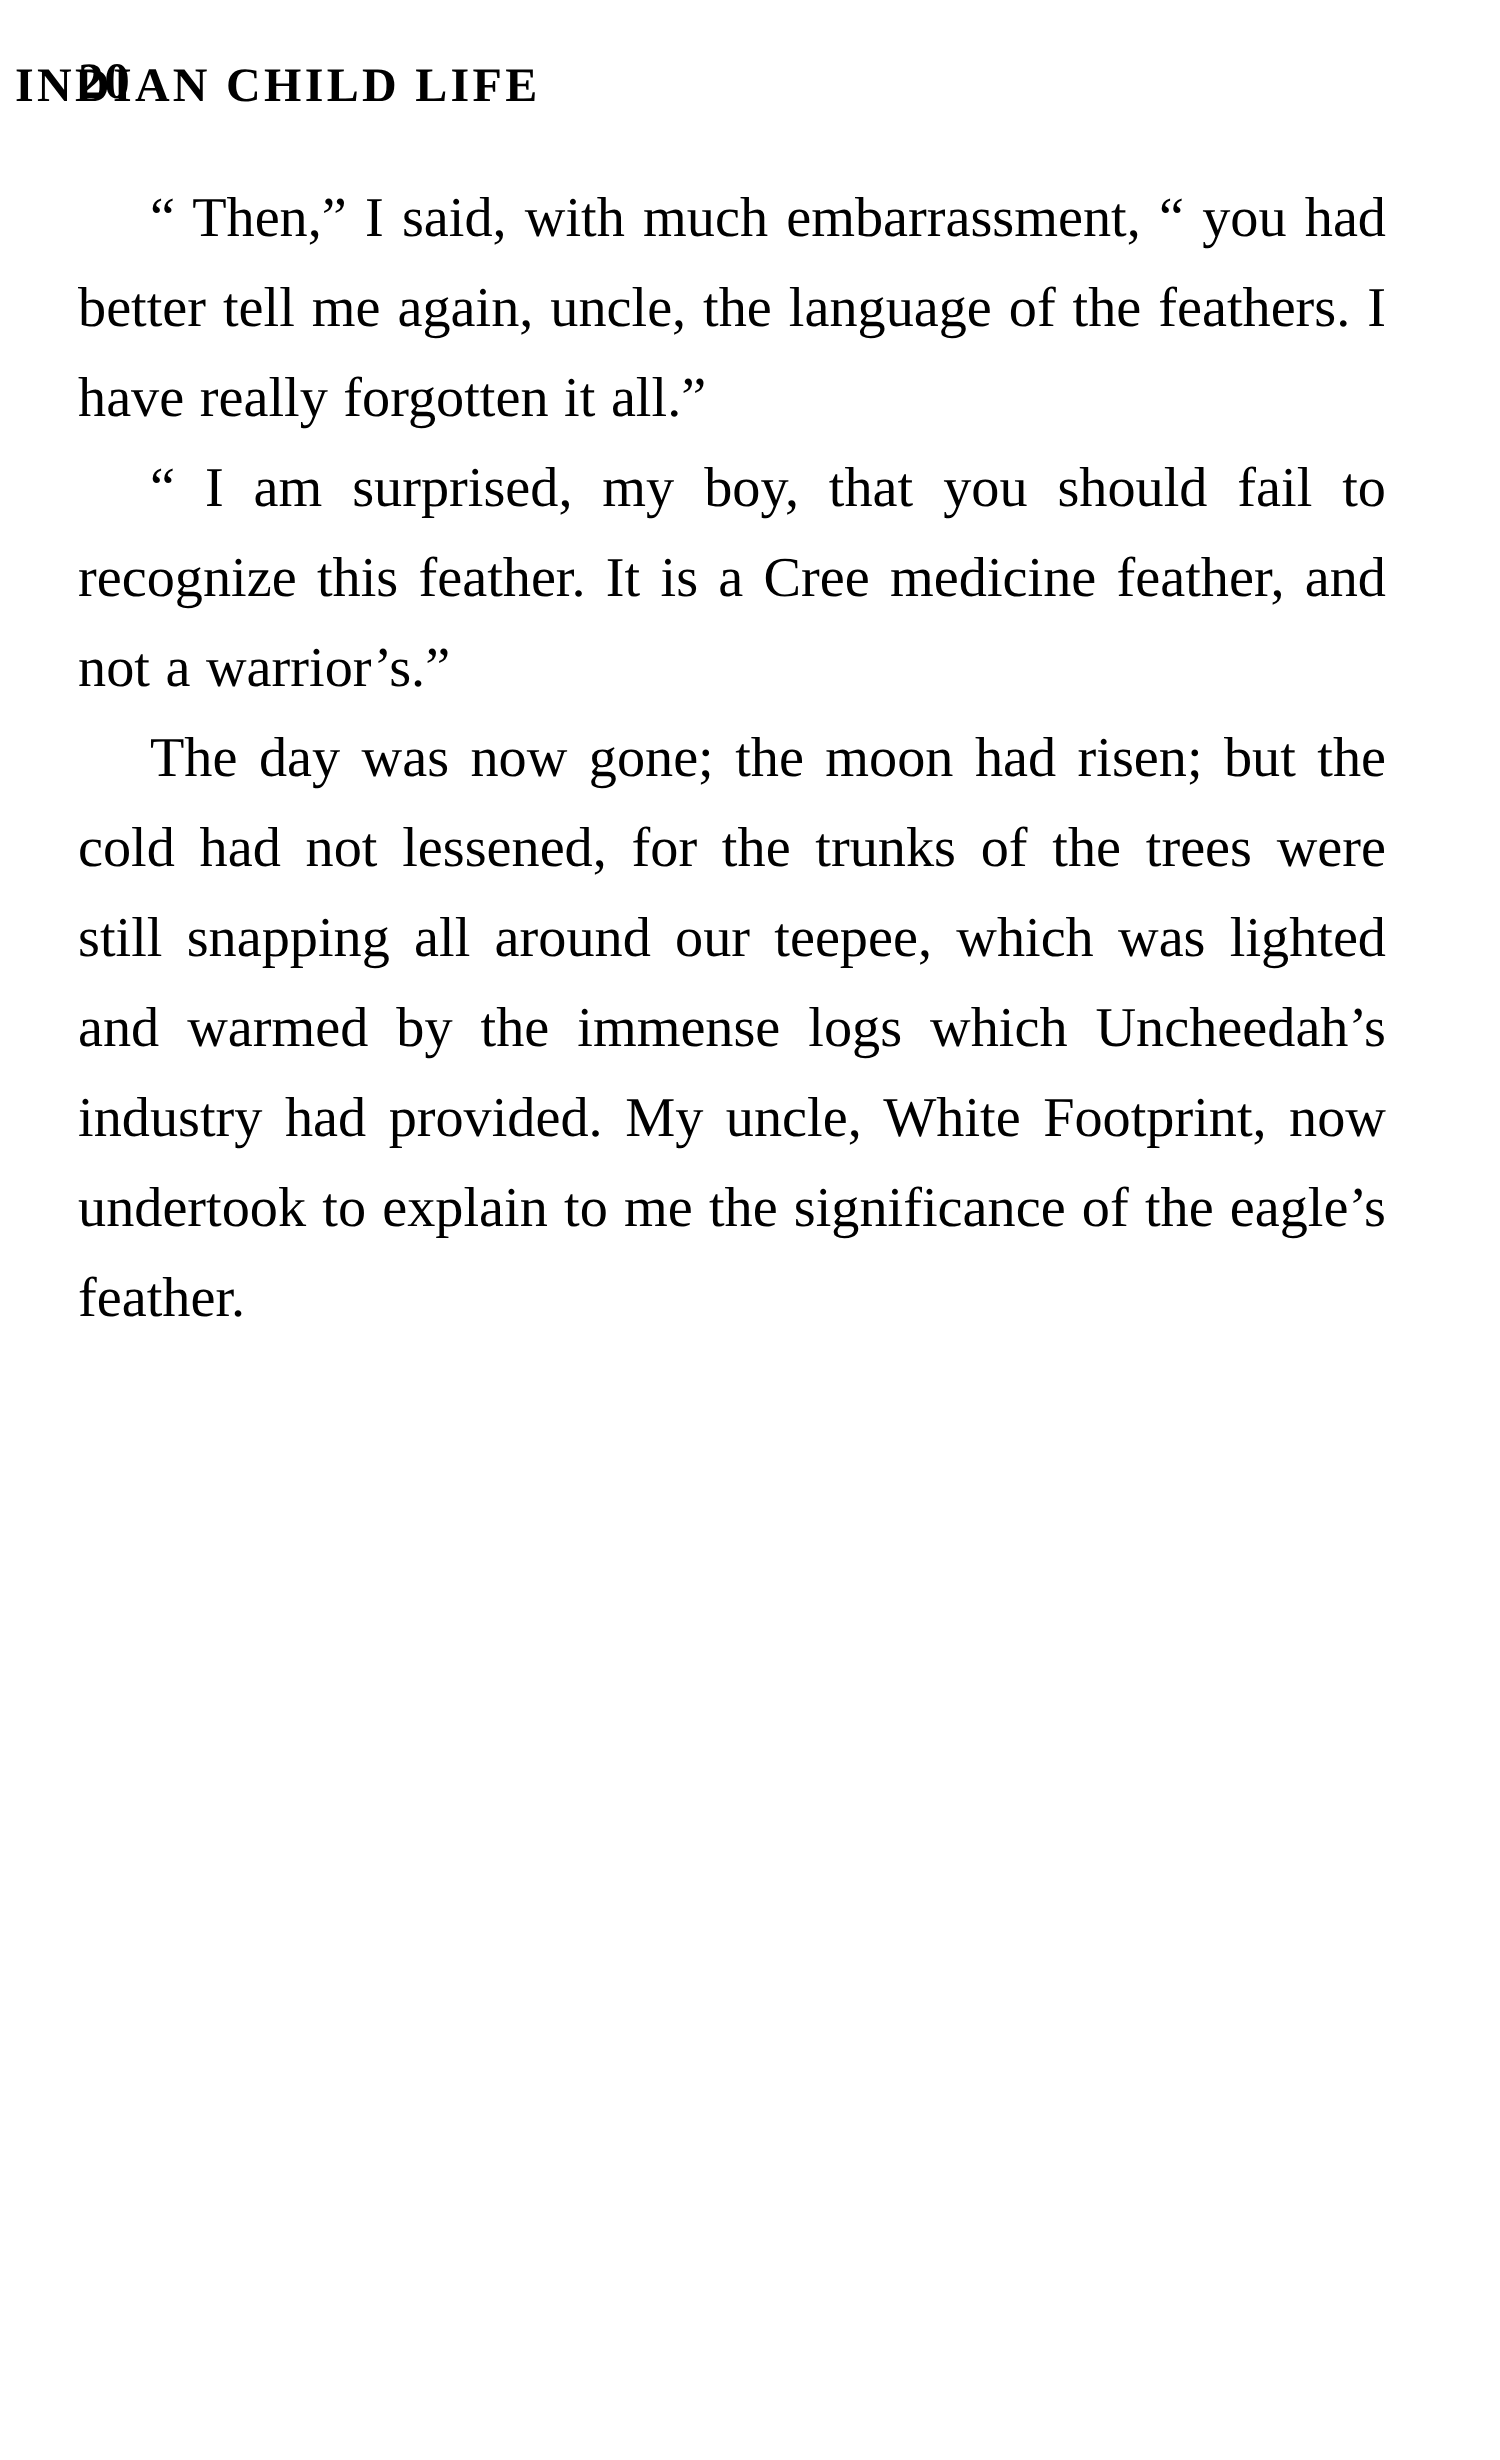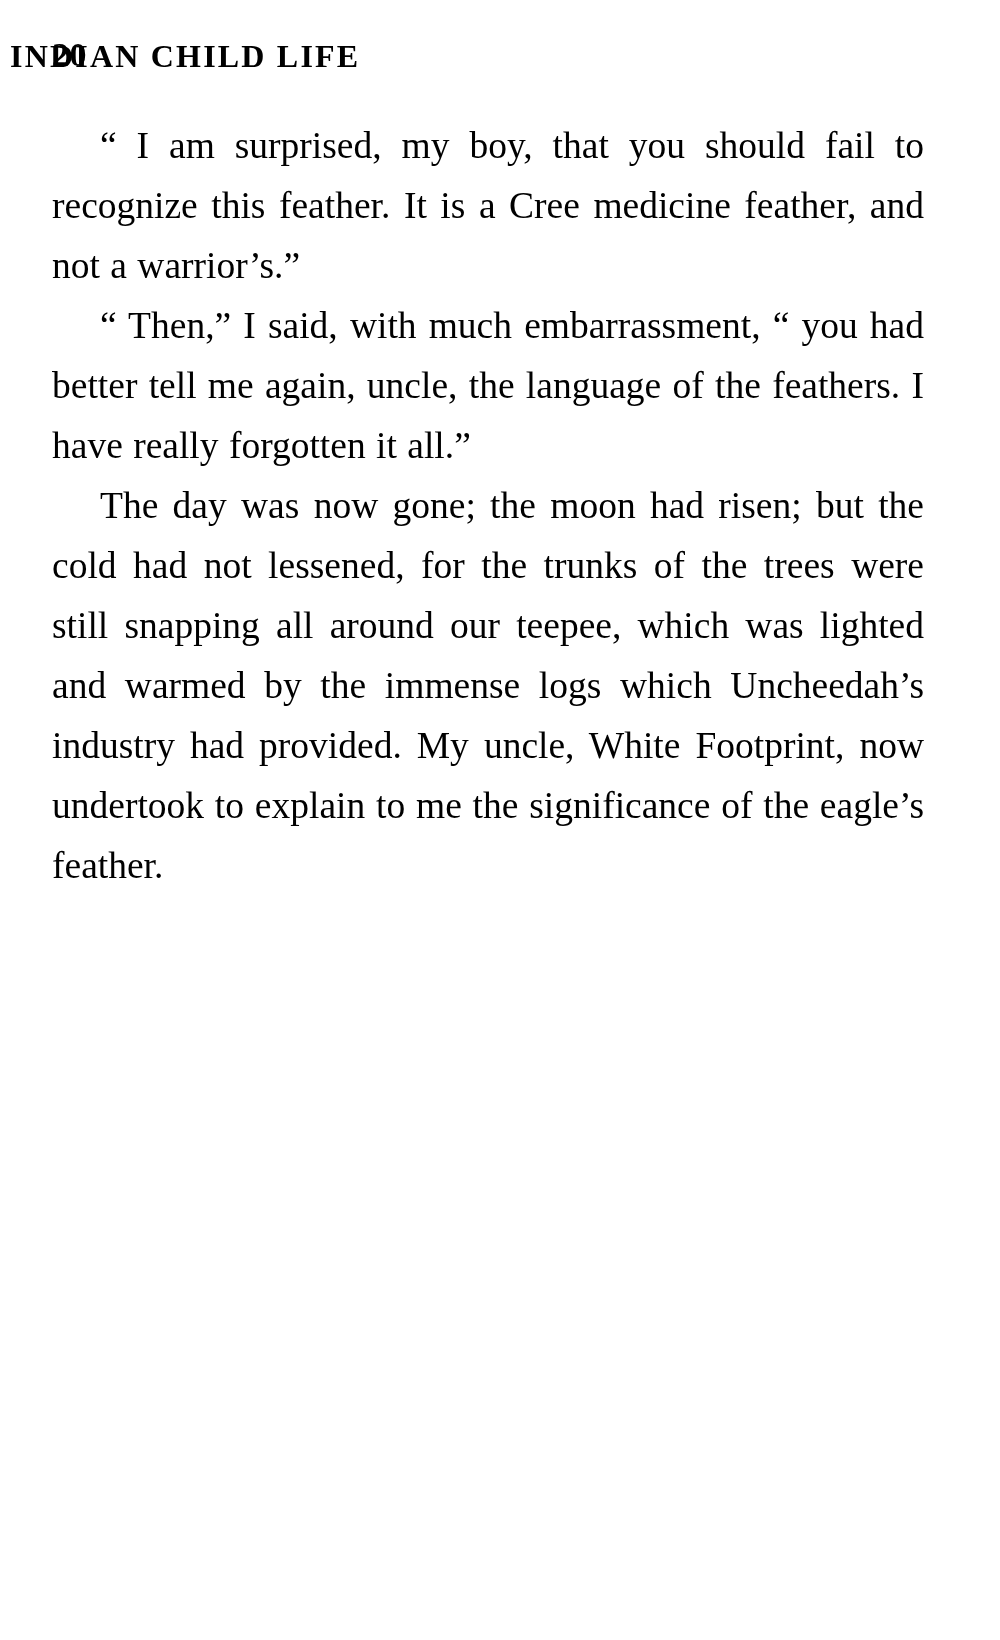--- a/index.html
+++ b/index.html
@@ -69,18 +69,18 @@
 <body>
 
 <div class="page">
 
   <div class="header">
     <div class="folio">20</div>
     <div class="running-head">INDIAN CHILD LIFE</div>
   </div>
 
   <div class="body-text">
+    <p class="para">“ Then,” I said, with much embarrassment, “ you had better tell me again, uncle, the language of the feathers.  I have really forgotten it all.”</p>
     <p class="para">“ I am surprised, my boy, that you should fail to recognize this feather. It is a Cree medicine feather, and not a warrior’s.”</p>
-    <p class="para">“ Then,” I said, with much embarrassment, “ you had better tell me again, uncle, the language of the feathers.  I have really forgotten it all.”</p>
     <p class="para">The day was now gone; the moon had risen; but the cold had not lessened, for the trunks of the trees were still snapping all around our teepee, which was lighted and warmed by the immense logs which Uncheedah’s industry had provided.  My uncle, White Footprint, now undertook to explain to me the significance of the eagle’s feather.</p>
   </div>
 
 </div>
 
 </body></html>

